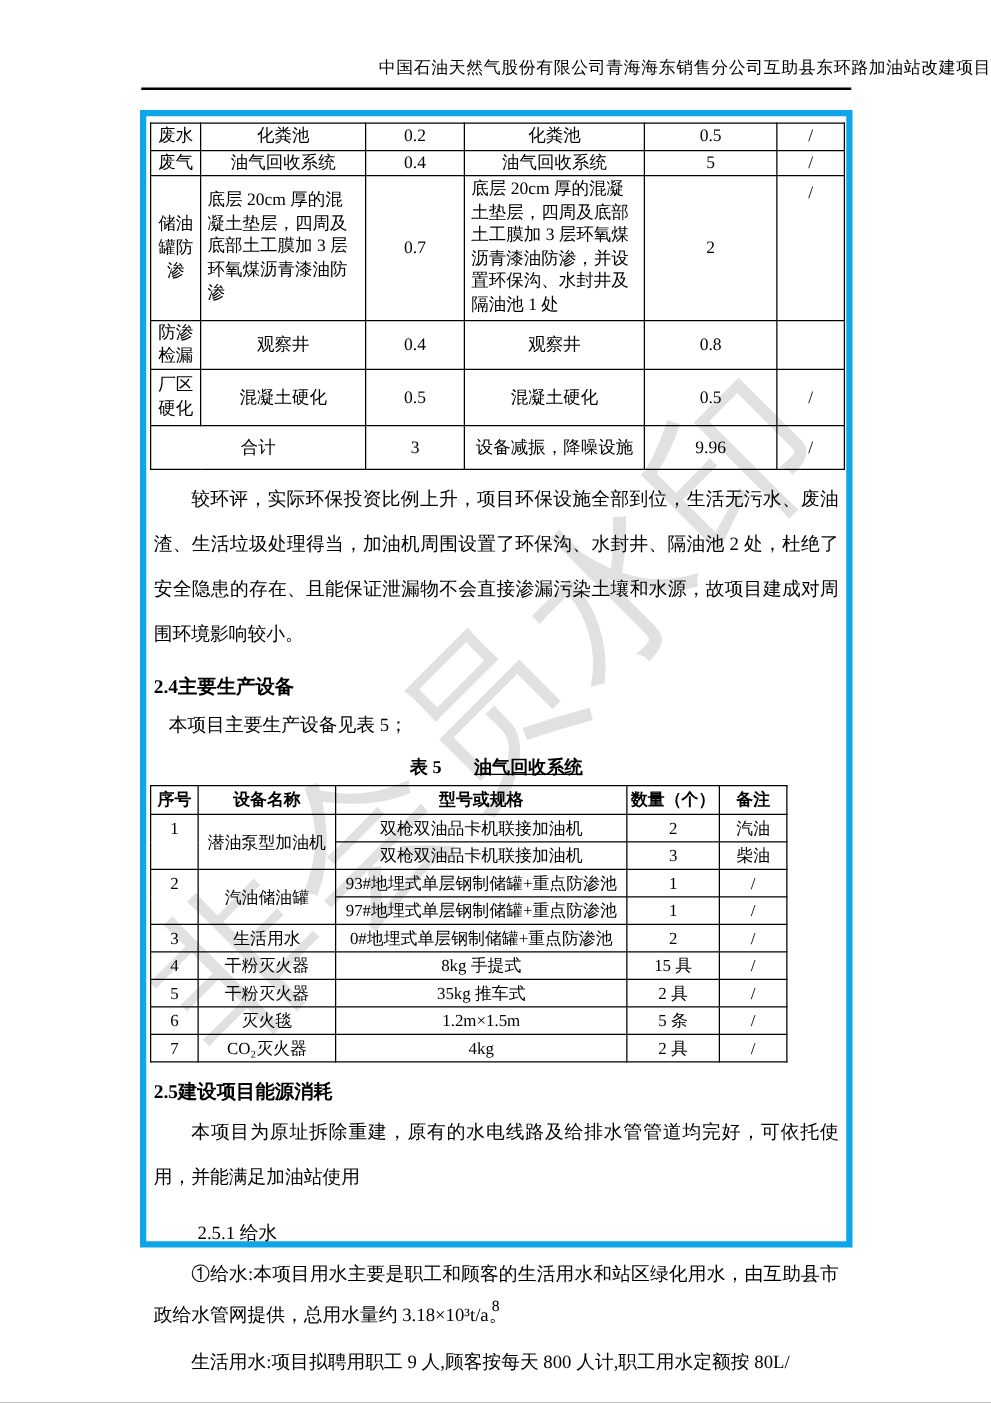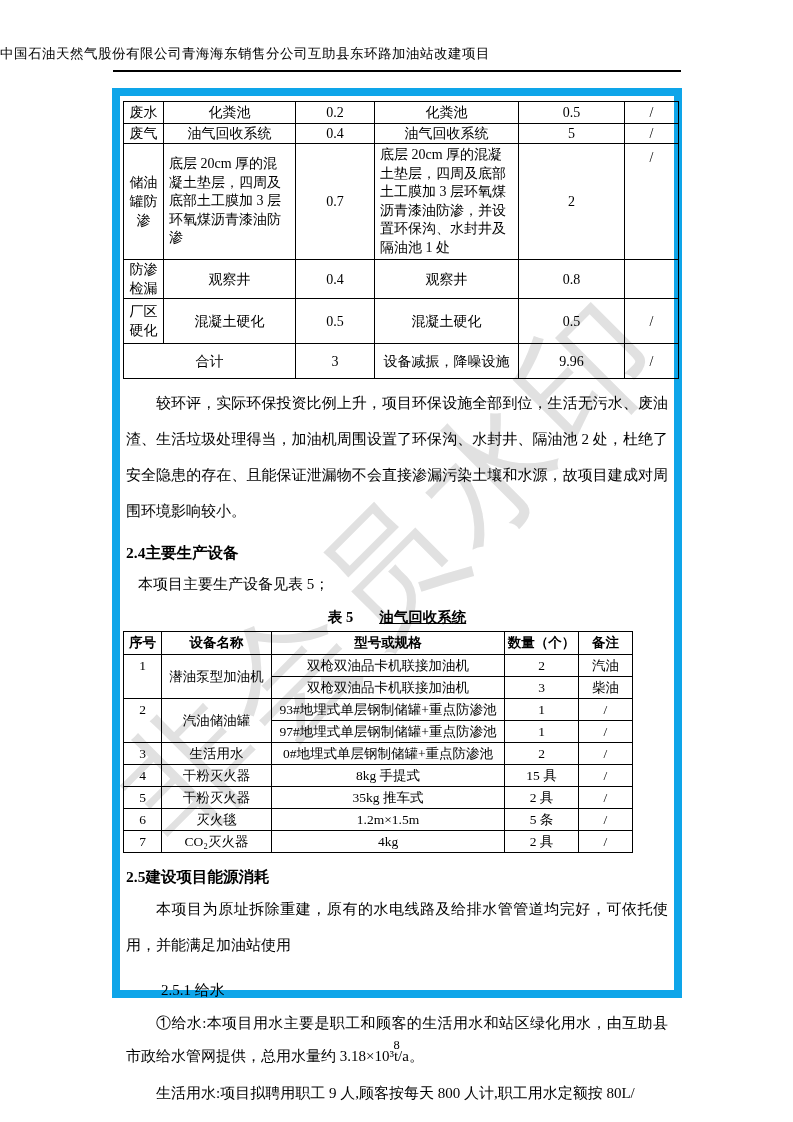--- a/index.html
+++ b/index.html
@@ -8,29 +8,29 @@
     font-family:"Liberation Serif","DejaVu Serif",serif;color:#000;overflow:hidden;
   }
   .watermark{
     position:absolute;left:392px;top:570px;z-index:0;
     transform:translate(-50%,-50%) rotate(-45deg);
     font-size:132px;letter-spacing:8px;white-space:nowrap;
     color:#dcdcdc;opacity:.85;font-family:"Liberation Sans","DejaVu Sans",sans-serif;
   }
   .doc-header{
     position:absolute;top:45px;left:0;width:100%;z-index:2;
-    text-align:left;font-size:13.5px;letter-spacing:.5px;
+    text-align:right;font-size:13.5px;letter-spacing:.5px;
   }
   .header-rule{
     position:absolute;top:70px;left:113px;width:568px;z-index:2;
     border-top:2px solid #000;height:0;
   }
   .content-box{
     position:absolute;left:112px;top:88px;width:570px;height:910px;z-index:1;
-    box-sizing:border-box;border:8px solid #0ea5e9;background:transparent;
+    box-sizing:border-box;border:5px solid #0ea5e9;background:transparent;
   }
   table{border-collapse:collapse;table-layout:fixed;}
   td,th{border:1.5px solid #000;text-align:center;vertical-align:middle;
     padding:0 2px;overflow:hidden;word-break:break-all;font-weight:normal;}
   .env-table{margin:5px 0 0 3px;width:555px;font-size:14px;}
   .env-table td{line-height:19px;}
   .env-table td.long{text-align:left;padding:2px 5px;line-height:18.5px;}
   .env-table td.vtop{vertical-align:top;padding-top:4px;}
   .para{font-size:15px;line-height:36px;text-align:justify;
     margin:6px 2px 0 2px;padding:0 4px;text-indent:2em;}

